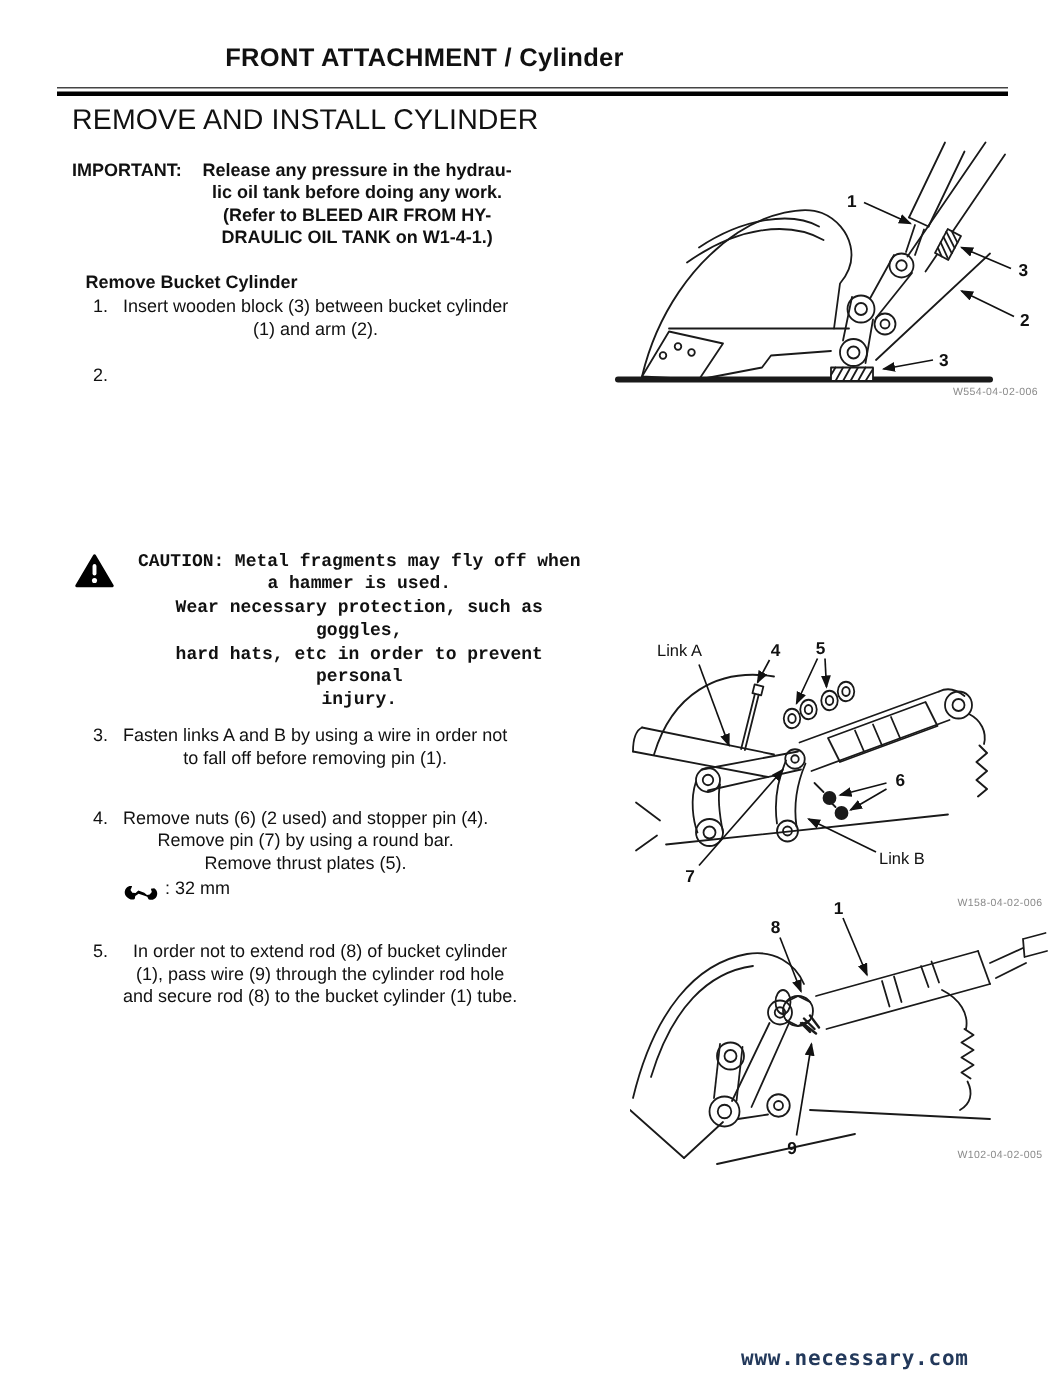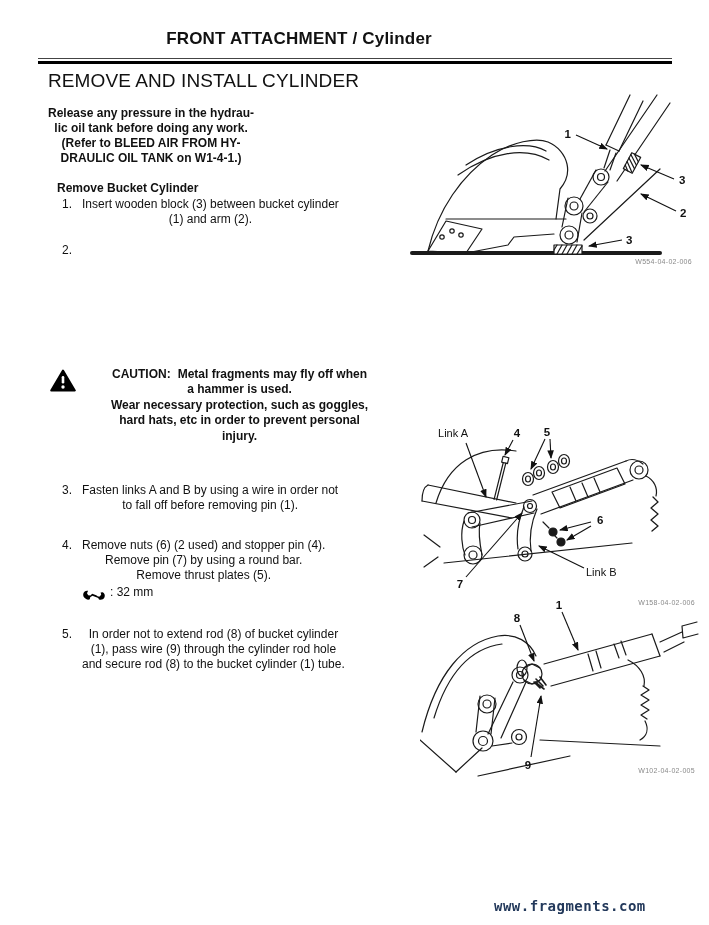--- a/index.html
+++ b/index.html
@@ -1,34 +1,34 @@
 <!DOCTYPE html>
 <html><head>
 <meta charset="utf-8">
 <style>
   html,body{margin:0;padding:0;}
   body{
     width:709px;height:925px;position:relative;background:#ffffff;
     font-family:"Liberation Sans", sans-serif;color:#111;overflow:hidden;
   }
   .header-title{
-    position:absolute;top:29px;left:16px;width:566px;text-align:center;
+    position:absolute;top:29px;left:0;width:566px;text-align:center;
     font-size:17px;font-weight:bold;letter-spacing:.2px;
   }
   .rule-thin{position:absolute;top:58px;left:38px;width:634px;height:1px;background:#444;}
   .rule-thick{position:absolute;top:61px;left:38px;width:634px;height:3px;background:#000;}
   .section-title{position:absolute;top:70px;left:48px;font-size:19px;font-weight:normal;letter-spacing:.1px;}
   .important{position:absolute;top:106px;left:48px;width:348px;display:flex;font-weight:bold;font-size:12px;line-height:15px;}
   .important .lbl{width:87px;flex:none;}
   .pre{white-space:pre-line;text-align:center;}
   .subtitle{position:absolute;top:181px;left:57px;font-size:12px;font-weight:bold;}
   .step{position:absolute;left:62px;width:334px;display:flex;font-size:12px;line-height:15.2px;}
   .step .num{width:20px;flex:none;}
   #step1{top:197px}#step2{top:243px}#step3{top:483px}#step4{top:538px}#step5{top:627px}
-  .caution{position:absolute;top:367px;left:50px;width:344px;display:flex;font-size:12px;line-height:15.4px;font-weight:bold;}
+  .caution{position:absolute;top:367px;left:50px;width:344px;display:flex;font-size:12px;line-height:15.4px;font-weight:bold;font-family:Liberation Mono, monospace;}
   .caution .icon{width:27px;flex:none;margin-right:8px;padding-top:2px;}
   .caution-body{flex:1;}
   .caution-body .cl{margin-right:7px;}
   .wrench-row{display:flex;align-items:flex-end;margin-top:2px;height:15px;}
   .wrench-row svg{margin-right:4px;}
   .figure{position:absolute;}
   #fig1{left:408px;top:93px;width:292px;height:185px;}
   #fig2{left:420px;top:415px;width:289px;height:200px;}
   #fig3{left:420px;top:598px;width:289px;height:190px;}
   .fig-caption{
@@ -49,20 +49,21 @@
 </head>
 <body>
 
 <div class="header-title">FRONT ATTACHMENT / Cylinder</div>
 <div class="rule-thin"></div>
 <div class="rule-thick"></div>
 
 <div class="section-title">REMOVE AND INSTALL CYLINDER</div>
 
 <div class="important">
+    <div class="lbl">IMPORTANT:</div>
     <div class="pre">Release any pressure in the hydrau-
 lic oil tank before doing any work.
 (Refer to BLEED AIR FROM HY-
 DRAULIC OIL TANK on W1-4-1.)</div>
   </div>
 
 <div class="subtitle">Remove Bucket Cylinder</div>
 
 <div class="step" id="step1">
     <div class="num">1.</div>
@@ -309,13 +310,13 @@
   </g>
   <g>
     <text class="callout" x="97" y="24" text-anchor="middle">8</text>
     <text class="callout" x="139" y="11" text-anchor="middle">1</text>
     <text class="callout" x="108" y="171" text-anchor="middle">9</text>
   </g>
 </svg>
 </div>
 <div class="fig-caption" id="cap3">W102-04-02-005</div>
 
-<a class="footer-link">www.fragments.com</a>
+<a class="footer-link">www.necessary.com</a>
 
 </body></html>

